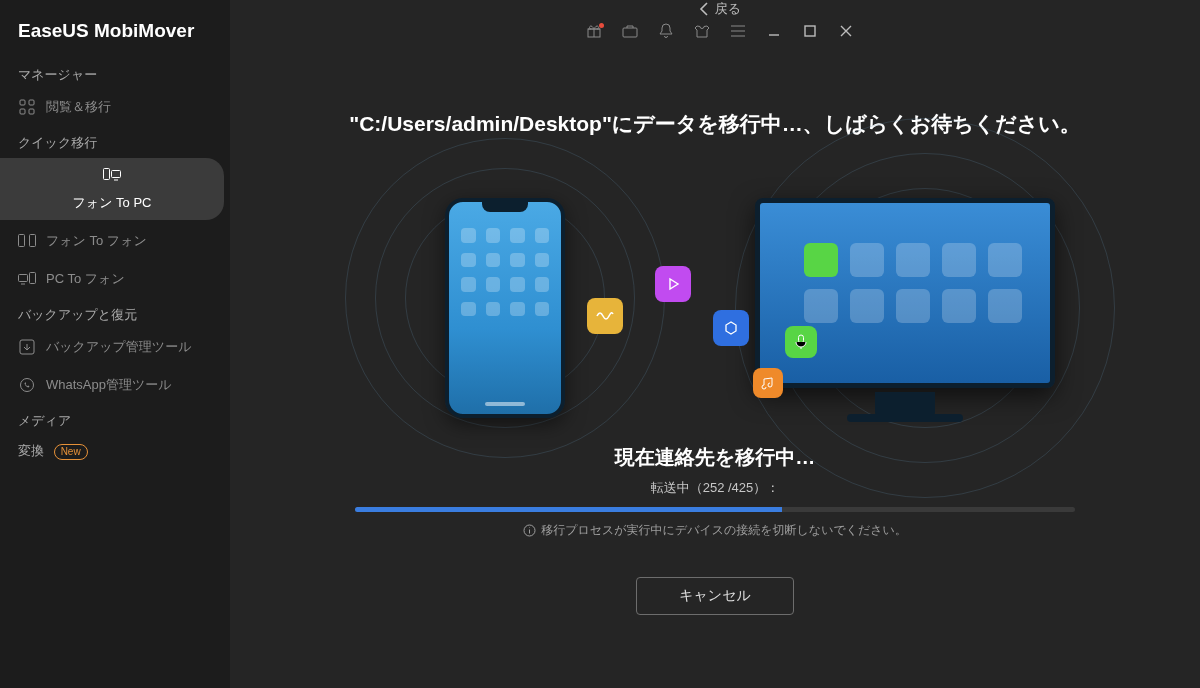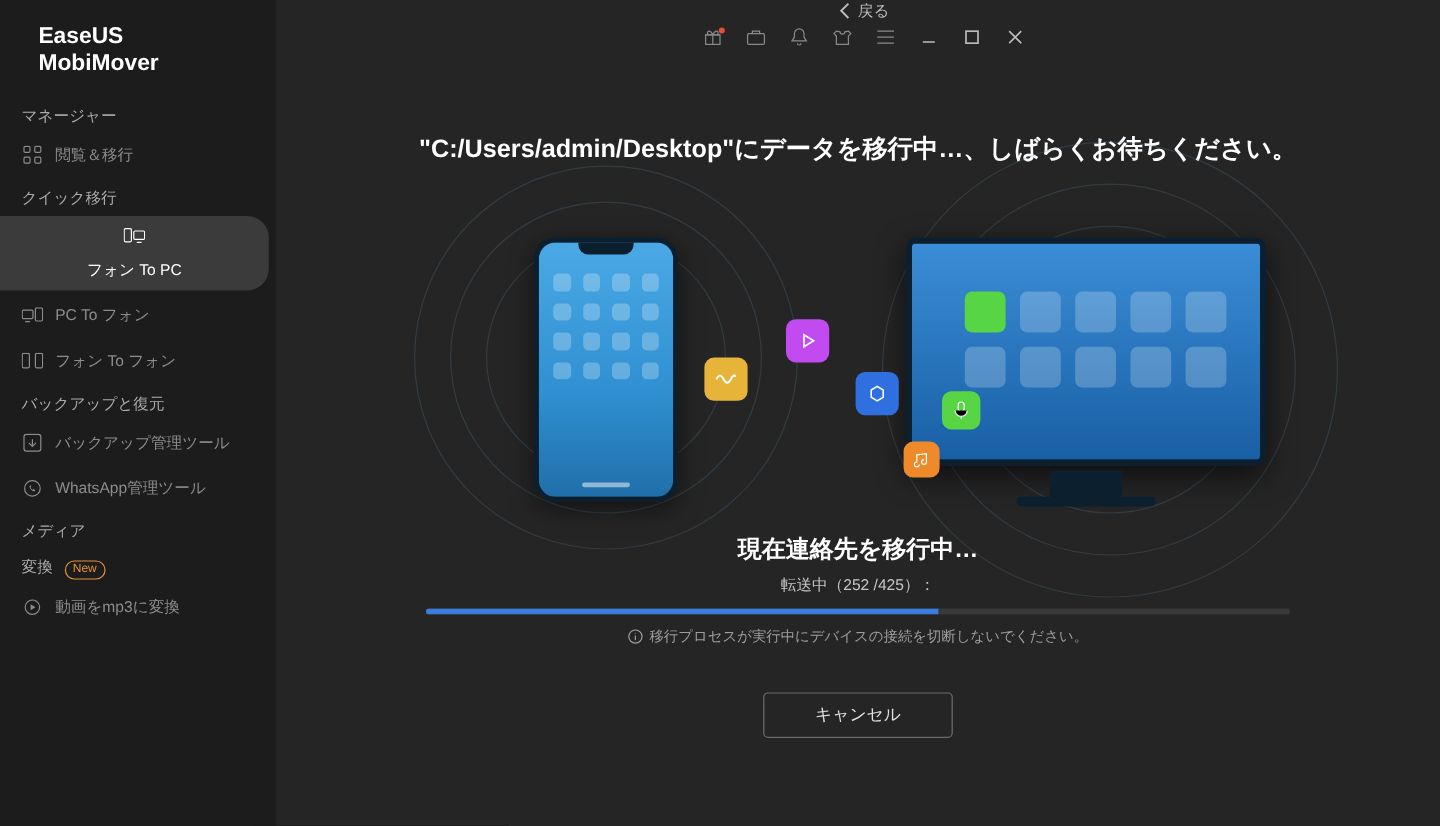--- a/index.html
+++ b/index.html
@@ -5,21 +5,21 @@
   * { box-sizing: border-box; margin: 0; padding: 0; }
   html, body { width: 1200px; height: 688px; overflow: hidden; font-family: "Segoe UI", "Meiryo", sans-serif; }
   body { display: flex; background: #151515; color: #d8d8d8; }
 
   
   .sidebar {
     width: 230px; height: 100%; background: #1c1c1c;
     display: flex; flex-direction: column; padding-top: 10px;
   }
   .app-title {
-    font-size: 19px; font-weight: 600; padding: 10px 32px 16px; color: #fff;
+    font-size: 19px; font-weight: 600; padding: 10px 18px 16px; color: #fff;
     user-select: none;
   }
   .group-label {
     font-size: 13px; color: #aaa; padding: 8px 18px 4px;
   }
   .sidebar-item {
     display: flex; align-items: center; gap: 10px;
     padding: 8px 18px; font-size: 13px; color: #8c8c8c;
     cursor: pointer; border-radius: 0 18px 18px 0; margin: 2px 6px 2px 0;
   }
@@ -122,36 +122,36 @@
           <rect x="0.5" y="0.5" width="6" height="11" rx="1" stroke="#fff"></rect>
           <rect x="8.5" y="2.5" width="9" height="7" rx="1" stroke="#fff"></rect>
           <path d="M11 12h4" stroke="#fff"></path>
         </svg>
     </span>
     <span>フォン To PC</span>
   </div>
   <div class="sidebar-item">
     <span class="mi-icon">
       <svg width="18" height="14" viewBox="0 0 18 14" fill="none">
+          <rect x="0.5" y="0.5" width="6" height="12" rx="1" stroke="#8c8c8c"></rect>
+          <rect x="11.5" y="0.5" width="6" height="12" rx="1" stroke="#8c8c8c"></rect>
+        </svg>
+    </span>
+    <span>フォン To フォン</span>
+  </div>
+  <div class="sidebar-item">
+    <span class="mi-icon">
+      <svg width="18" height="14" viewBox="0 0 18 14" fill="none">
           <rect x="0.5" y="2.5" width="9" height="7" rx="1" stroke="#8c8c8c"></rect>
           <rect x="11.5" y="0.5" width="6" height="11" rx="1" stroke="#8c8c8c"></rect>
           <path d="M3 12h4" stroke="#8c8c8c"></path>
         </svg>
     </span>
     <span>PC To フォン</span>
   </div>
-  <div class="sidebar-item">
-    <span class="mi-icon">
-      <svg width="18" height="14" viewBox="0 0 18 14" fill="none">
-          <rect x="0.5" y="0.5" width="6" height="12" rx="1" stroke="#8c8c8c"></rect>
-          <rect x="11.5" y="0.5" width="6" height="12" rx="1" stroke="#8c8c8c"></rect>
-        </svg>
-    </span>
-    <span>フォン To フォン</span>
-  </div>
 
   <div class="group-label">バックアップと復元</div>
   <div class="sidebar-item">
     <span class="mi-icon">
       <svg width="16" height="16" viewBox="0 0 16 16" fill="none">
           <rect x="1" y="1" width="14" height="14" rx="2" stroke="#8c8c8c"></rect>
           <path d="M8 5v6M5 8l3 3 3-3" stroke="#8c8c8c"></path>
         </svg>
     </span>
     <span>バックアップ管理ツール</span>
@@ -164,29 +164,20 @@
         </svg>
     </span>
     <span>WhatsApp管理ツール</span>
   </div>
 
   <div class="group-label">メディア</div>
 
   <div class="group-label">
     <span>変換</span>
     <span class="badge-new">New</span>
-  </div>
-  <div class="sidebar-item">
-    <span class="mi-icon">
-      <svg width="16" height="16" viewBox="0 0 16 16" fill="none">
-          <circle cx="8" cy="8" r="6" stroke="#8c8c8c"></circle>
-          <path d="M6.5 5.5v5l4-2.5-4-2.5z" fill="#8c8c8c"></path>
-        </svg>
-    </span>
-    <span>動画をmp3に変換</span>
   </div>
 </div>
 
 <div class="main">
 
   <div class="titlebar">
     <div class="back-btn">
       <svg width="10" height="14" viewBox="0 0 10 14">
           <path d="M8 1 2 7l6 6" stroke="#bdbdbd" fill="none" stroke-width="1.6"></path>
         </svg>

